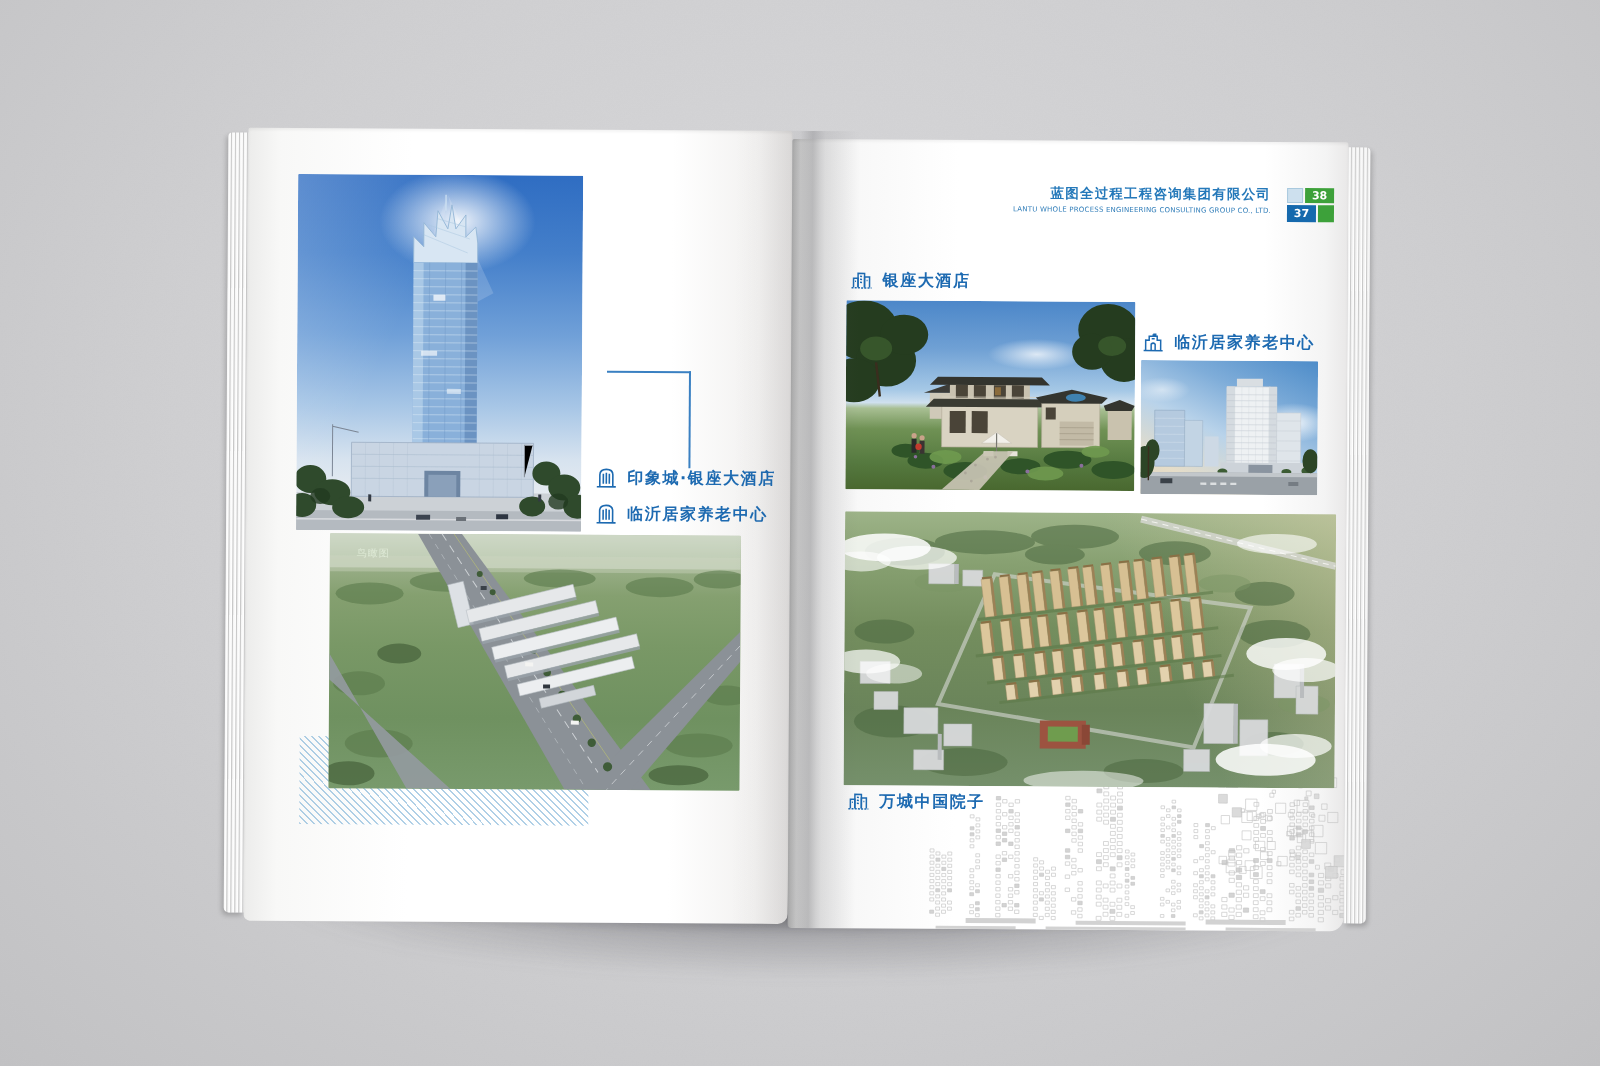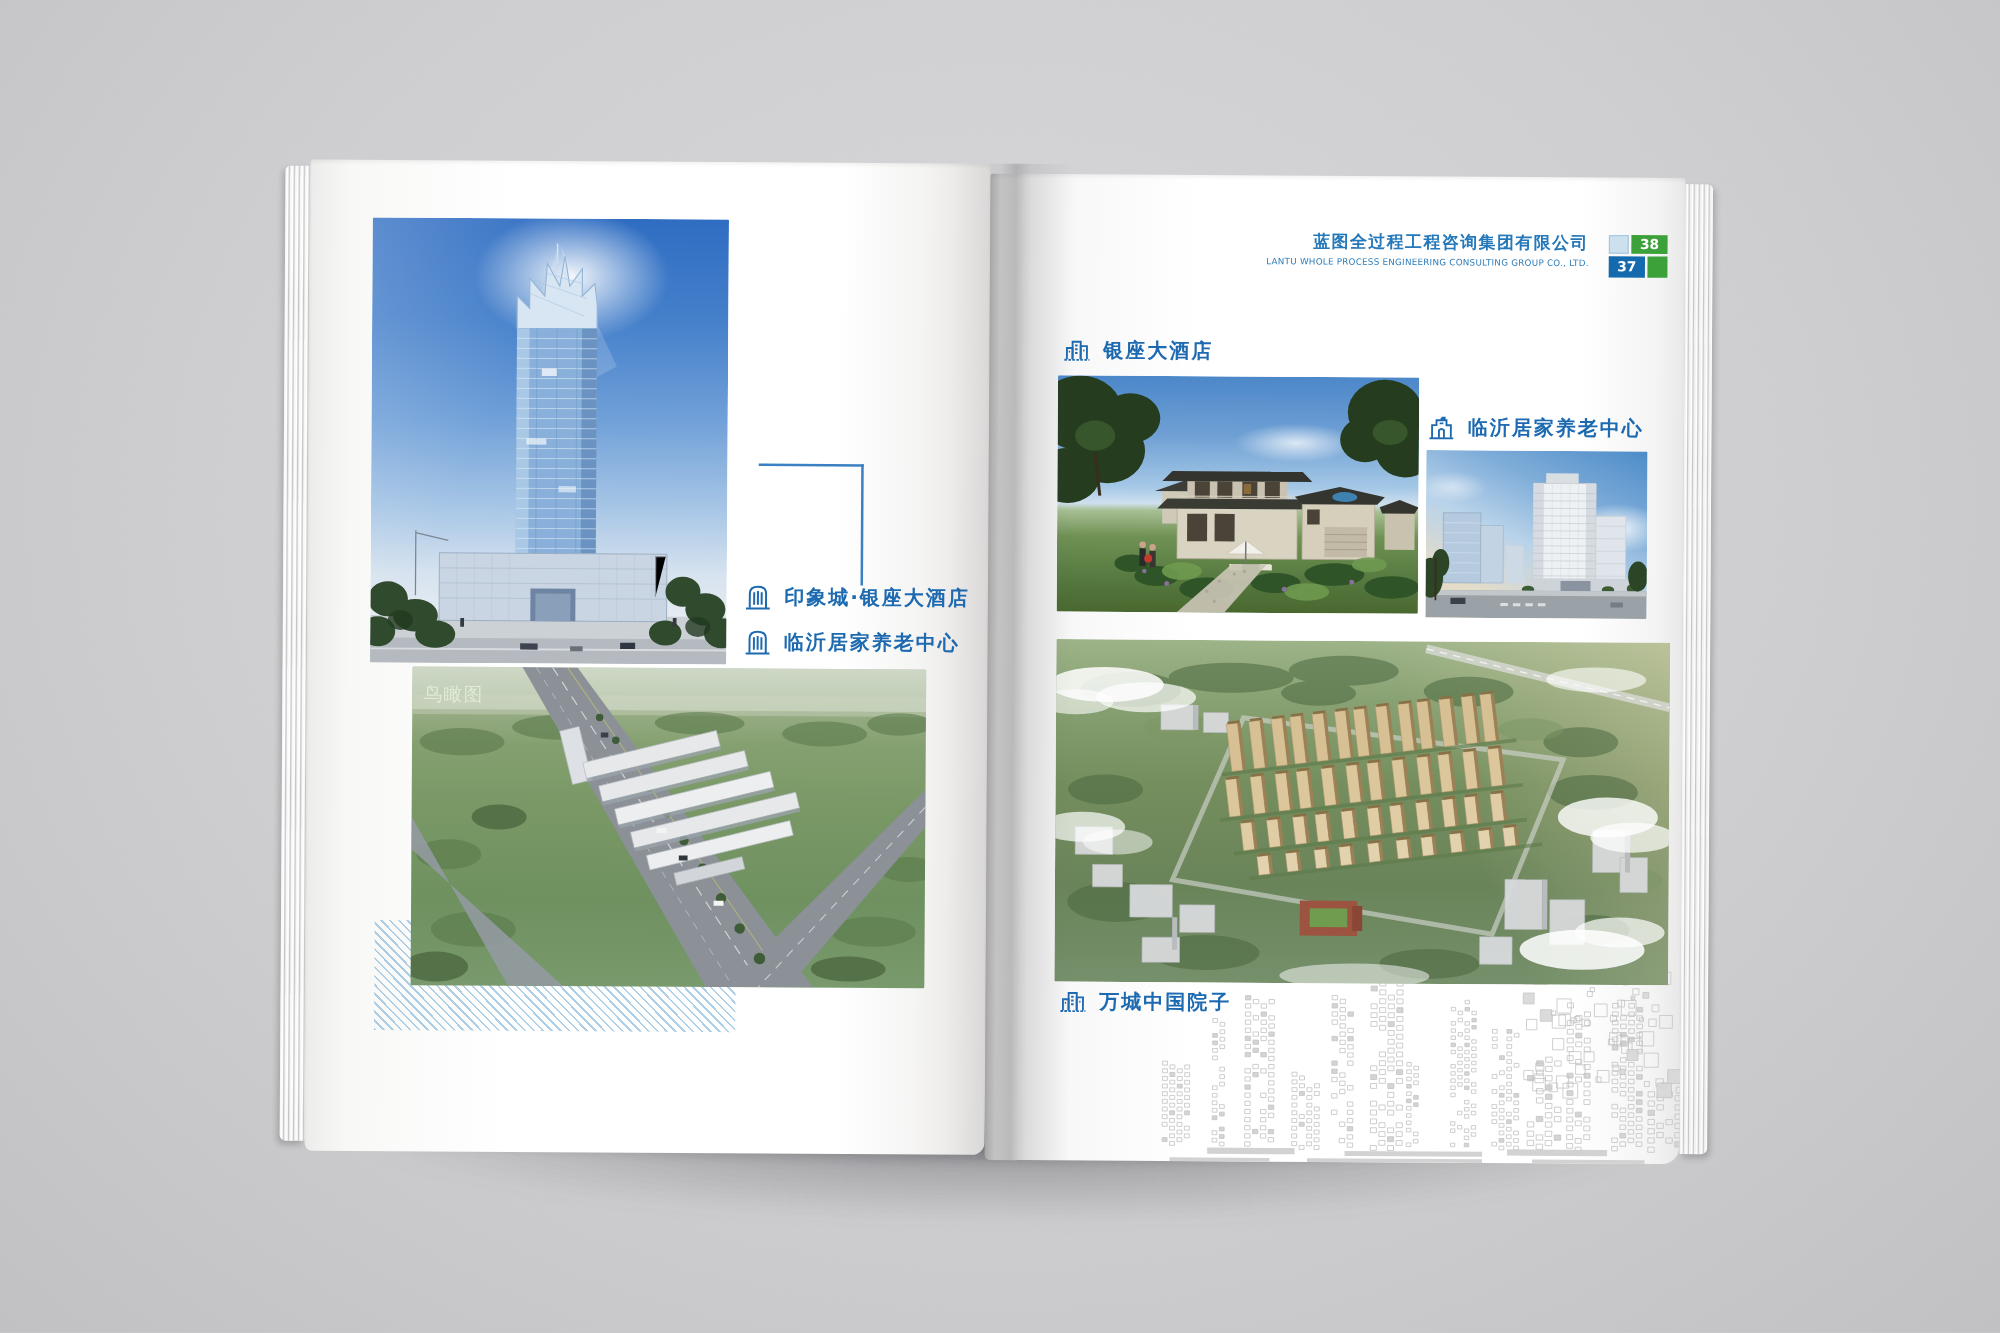--- a/index.html
+++ b/index.html
@@ -52,21 +52,21 @@
   #aerial2-photo{left:55px;top:372px;width:491px;height:274px;
     background:
       linear-gradient(245deg, rgba(222,212,176,.45), rgba(222,212,176,0) 38%),
       linear-gradient(to bottom,#9db388 0%,#88a172 18%,#748e5e 42%,#6a845a 72%,#75906b 100%);}
   
   #hatch{position:absolute;left:55px;top:608px;width:289px;height:88px;
     background:repeating-linear-gradient(45deg, rgba(122,176,214,.60) 0px, rgba(122,176,214,.60) 1.4px, rgba(255,255,255,0) 1.4px, rgba(255,255,255,0) 5px);}
   #bracket{position:absolute;left:360px;top:241px;width:82px;height:95px;
     border-top:2px solid #3a80c2;border-right:2px solid #3a80c2;}
   #deco{position:absolute;left:138px;top:628px;width:420px;height:178px;}
-  .aerial-caption{position:absolute;left:9px;top:13px;font-size:15px;letter-spacing:1px;
+  .aerial-caption{position:absolute;left:27px;top:13px;font-size:10px;letter-spacing:1px;
     color:#e4efdc;opacity:.85;}
   
   .proj-label{position:absolute;display:flex;align-items:center;gap:9px;
     color:#1d6ab1;font-weight:bold;font-size:16px;letter-spacing:1.6px;white-space:nowrap;}
   .p-icon{display:block;width:24px;height:24px;}
   .p-icon svg{display:block;width:24px;height:24px;}
   
   #page-header{position:absolute;right:14px;top:44px;display:flex;align-items:flex-start;}
   .hdr-text{text-align:right;color:#2579ba;}
   .hdr-cn{font-size:13.5px;font-weight:bold;letter-spacing:1.2px;}

